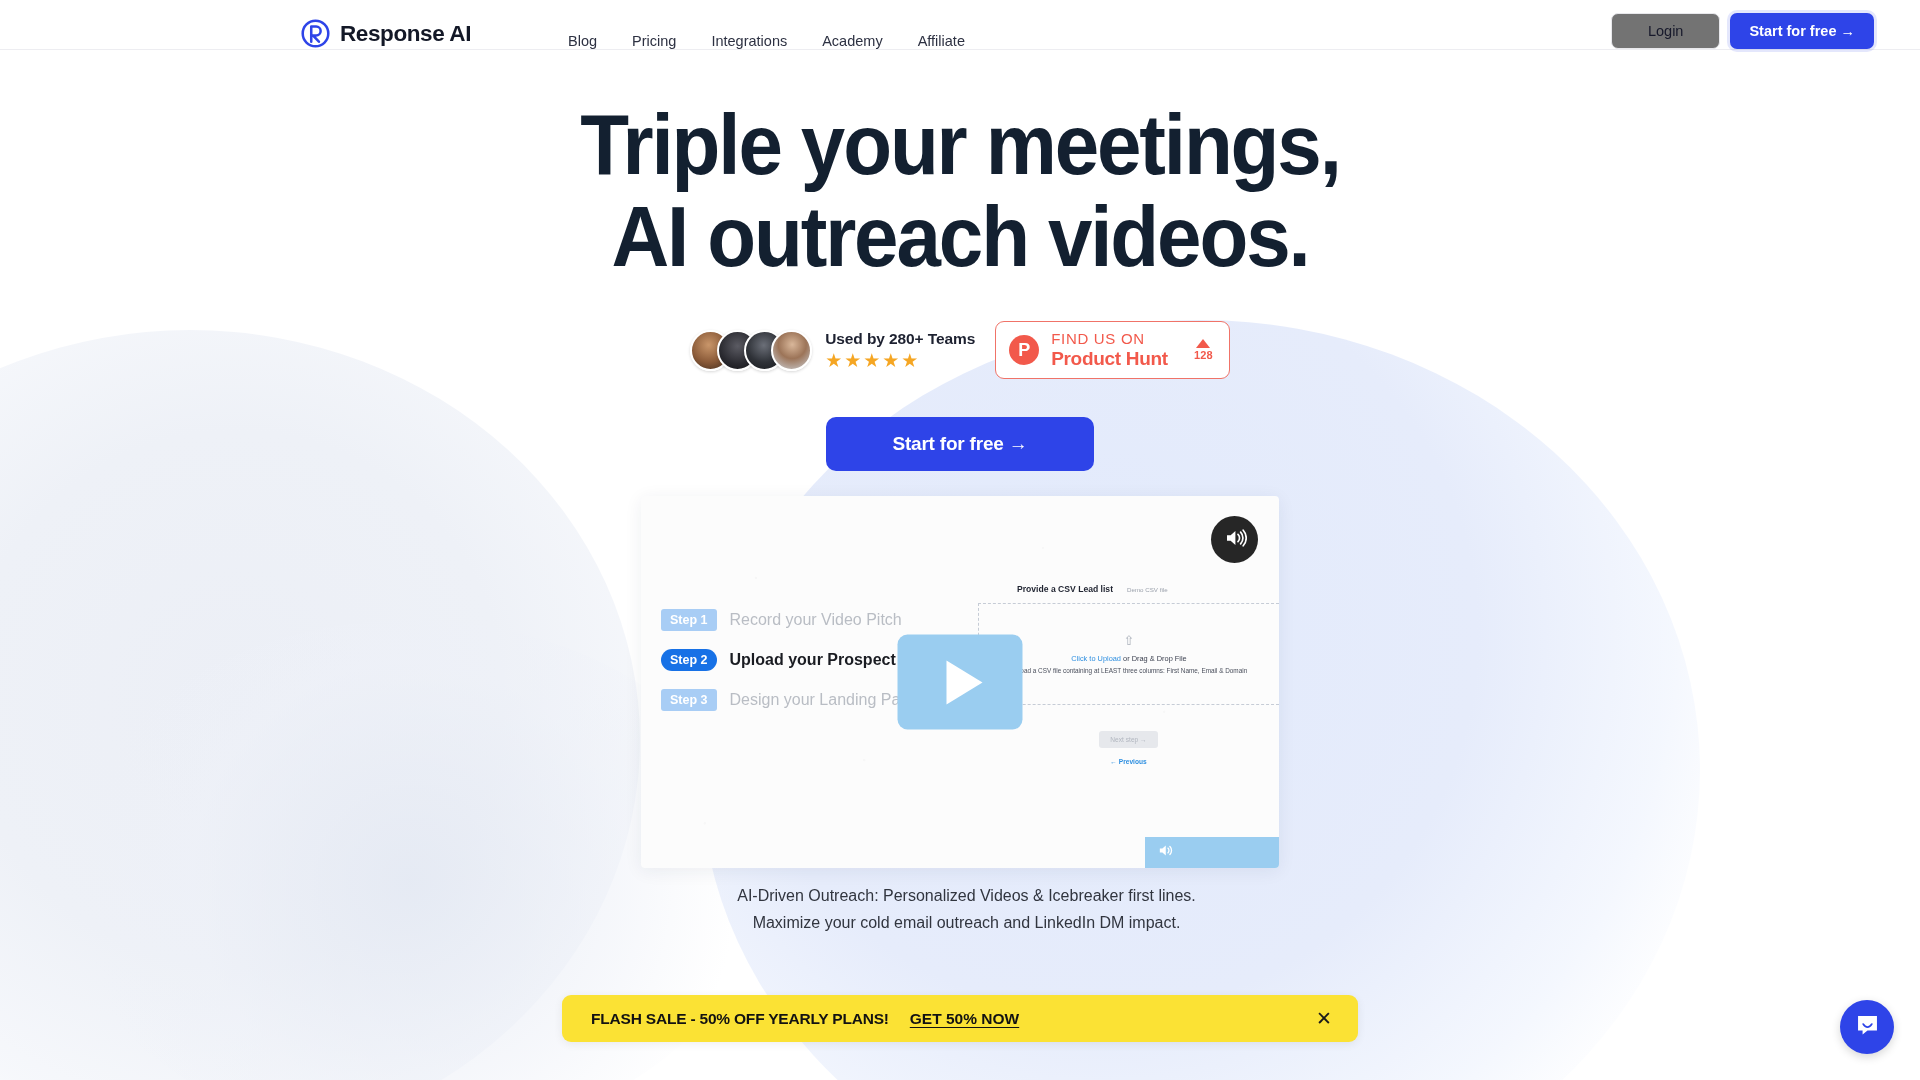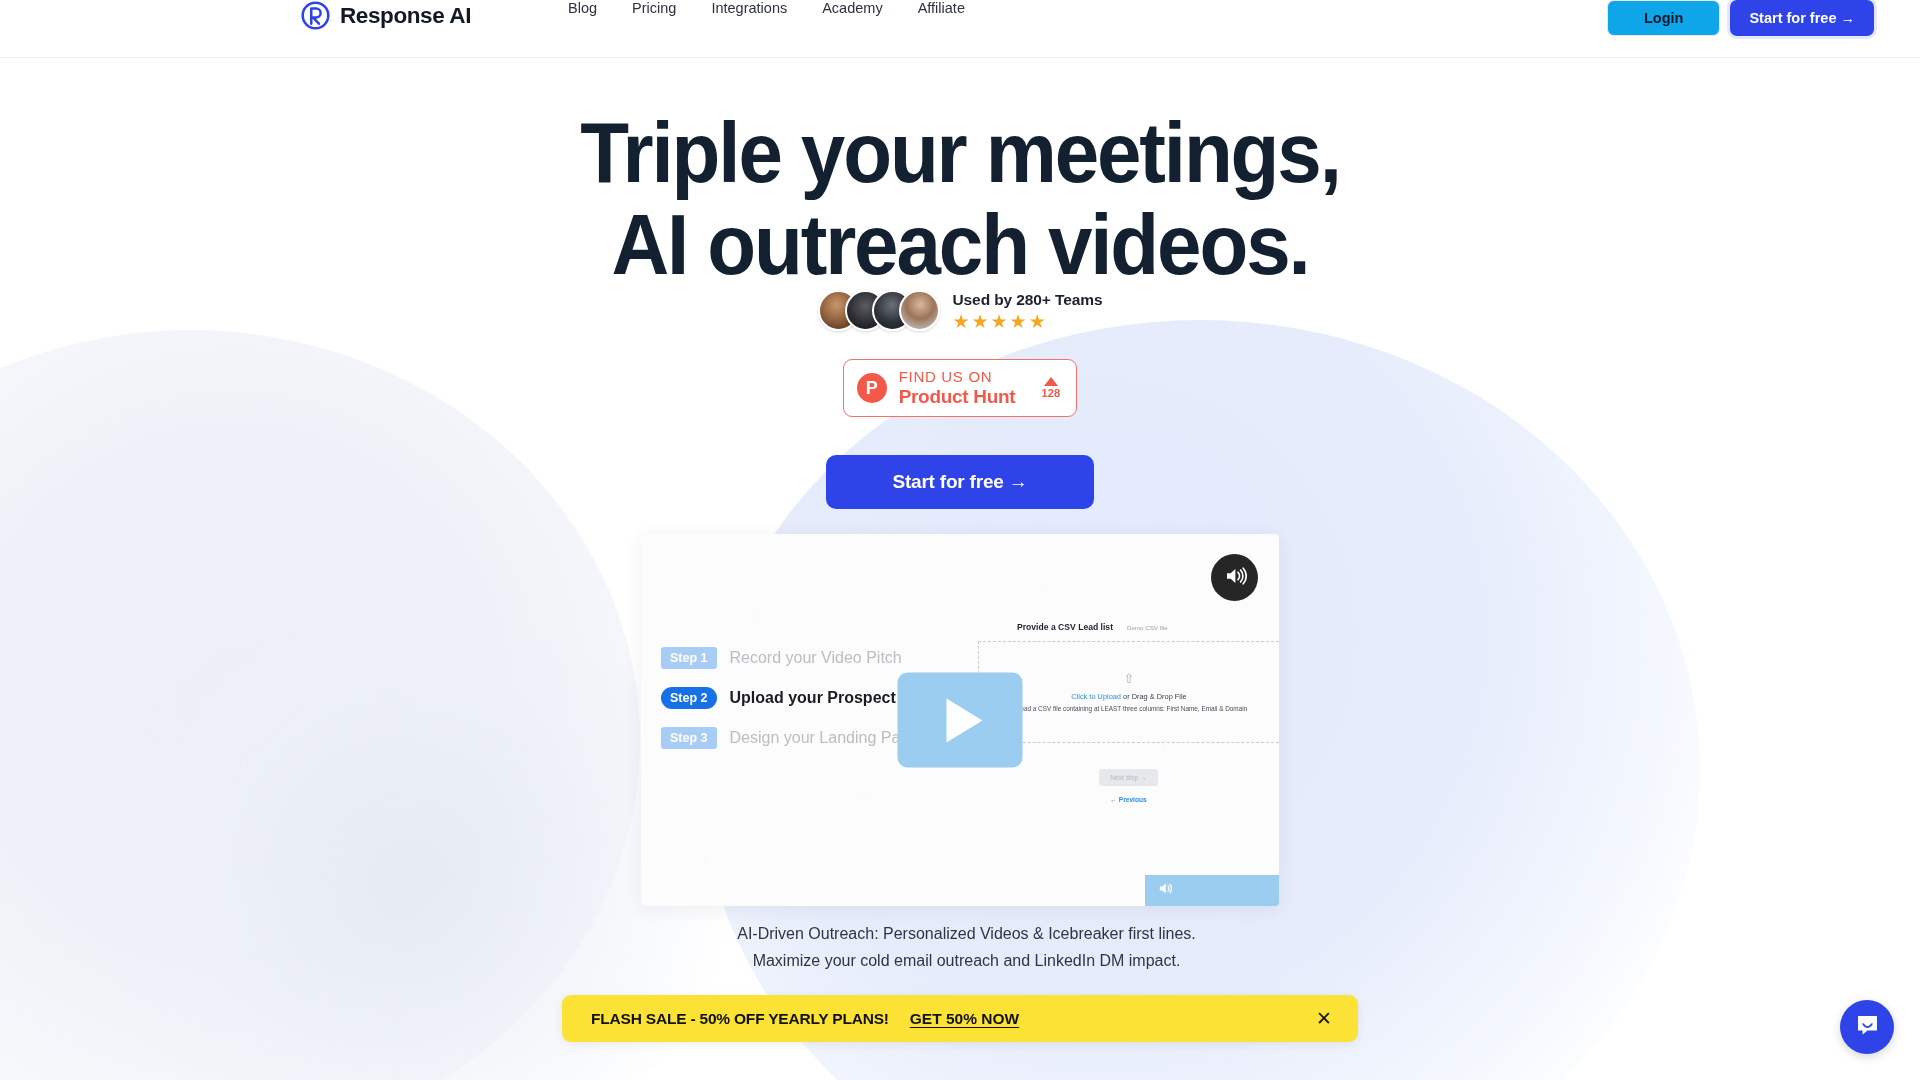--- a/index.html
+++ b/index.html
@@ -30,24 +30,24 @@
     position: absolute;
     left: 60px; top: 620px;
     width: 700px; height: 520px;
     border-radius: 50%;
     background: radial-gradient(circle at 50% 50%, rgba(228,233,243,0.85) 0%, rgba(238,241,248,0.5) 50%, rgba(255,255,255,0) 75%);
   }
 
   
   .header {
     position: relative; z-index: 5;
-    height: 58px;
+    height: 50px;
     background: #ffffff;
     border-bottom: 1px solid #ededf1;
-    display: flex; align-items: flex-start;
+    display: flex; align-items: flex-end;
     padding: 0 46px 0 0;
   }
   .logo {
     display: flex; align-items: center; gap: 9px;
     margin-left: 300px;
   }
   .logo-mark { width: 31px; height: 31px; flex: 0 0 31px; }
   .logo-text {
     font-size: 22.5px; font-weight: bold;
     color: #131827; letter-spacing: -0.4px;
@@ -59,22 +59,22 @@
   }
   .nav a {
     font-size: 14.5px; color: #2d3142;
     text-decoration: none; white-space: nowrap;
   }
   .header-actions {
     margin-left: auto;
     display: flex; align-items: center; gap: 10px;
   }
   .btn-login {
-    background: #0ea5e9; border: 1px solid #e8e8ec;
-    color: #17192b; font-size: 14.5px; font-weight: bold;
+    background: #737373; border: 1px solid #e8e8ec;
+    color: #17192b; font-size: 14.5px; font-weight: normal;
     padding: 9px 36px; border-radius: 7px;
     cursor: pointer; white-space: nowrap;
   }
   .btn-start-nav {
     background: #2e44e8; border: none;
     color: #ffffff; font-size: 14.5px; font-weight: bold;
     padding: 10px 19px; border-radius: 7px;
     cursor: pointer; white-space: nowrap;
     box-shadow: 0 0 0 3px rgba(46,68,232,0.13);
   }
@@ -90,23 +90,23 @@
     font-size: 86px; font-weight: bold;
     line-height: 1.07;
     letter-spacing: -2.3px;
     color: #132030;
     transform: scaleX(0.93);
   }
   .headline span { display: block; }
 
   
   .proof-row {
+    margin-top: 39px;
     display: flex; align-items: center; justify-content: center;
-    gap: 28px;
-    flex-direction: column;
+    gap: 20px;
   }
   .proof-left { display: flex; align-items: center; gap: 13px; }
   .avatars { display: flex; align-items: center; }
   .avatar {
     width: 41px; height: 41px; border-radius: 50%;
     border: 2.5px solid #ffffff;
     margin-left: -14px;
     background-size: cover;
     box-shadow: 0 1px 3px rgba(0,0,0,0.16);
   }

